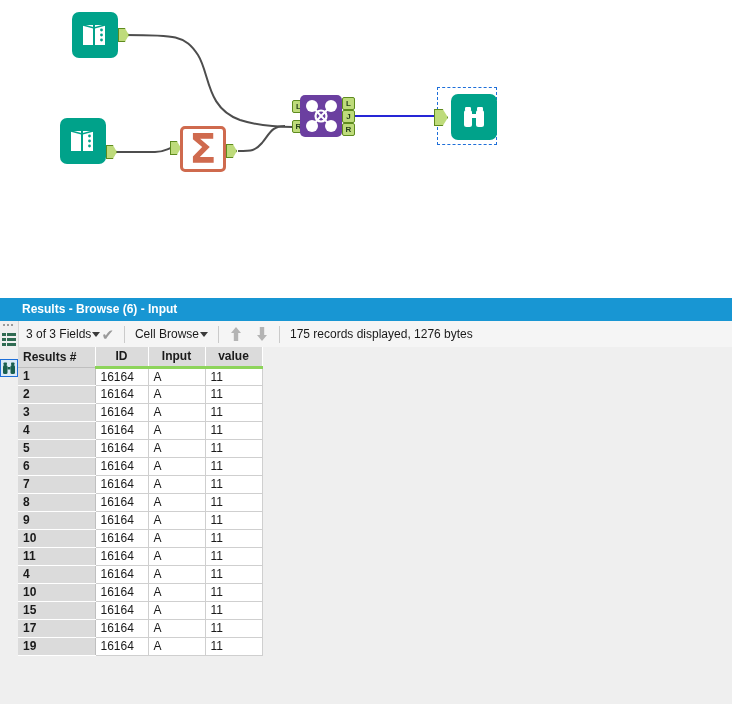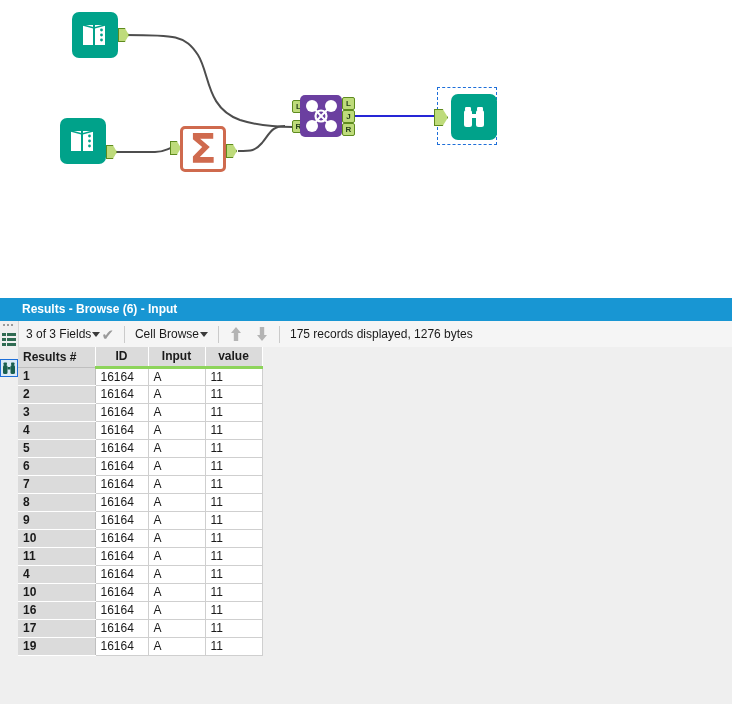--- a/index.html
+++ b/index.html
@@ -436,21 +436,21 @@
               <td class="data">A</td>
               <td class="data">11</td>
             </tr>
             <tr>
               <td class="rec">10</td>
               <td class="data">16164</td>
               <td class="data">A</td>
               <td class="data">11</td>
             </tr>
             <tr>
-              <td class="rec">16</td>
+              <td class="rec">15</td>
               <td class="data">16164</td>
               <td class="data">A</td>
               <td class="data">11</td>
             </tr>
             <tr>
               <td class="rec">17</td>
               <td class="data">16164</td>
               <td class="data">A</td>
               <td class="data">11</td>
             </tr>

